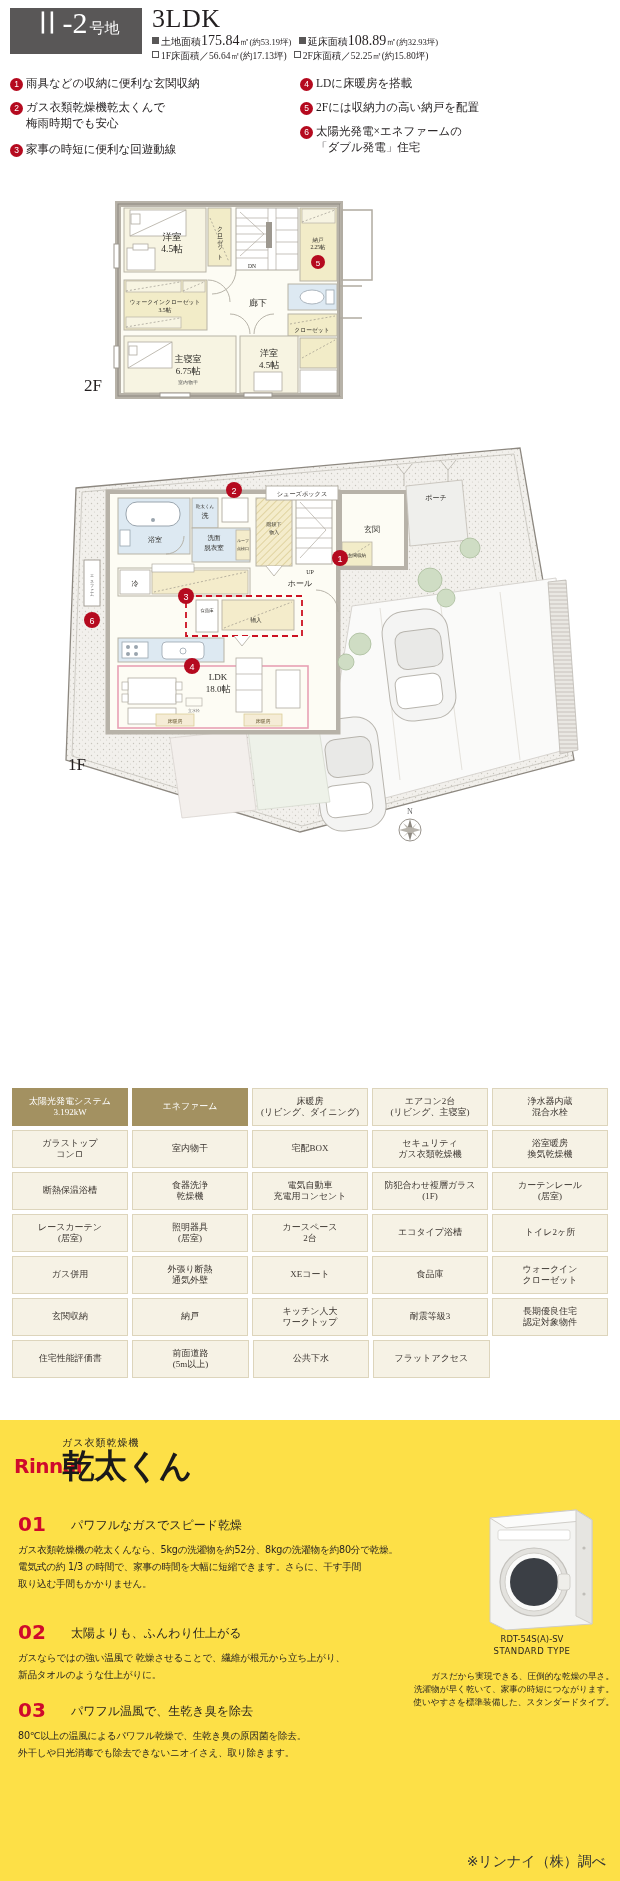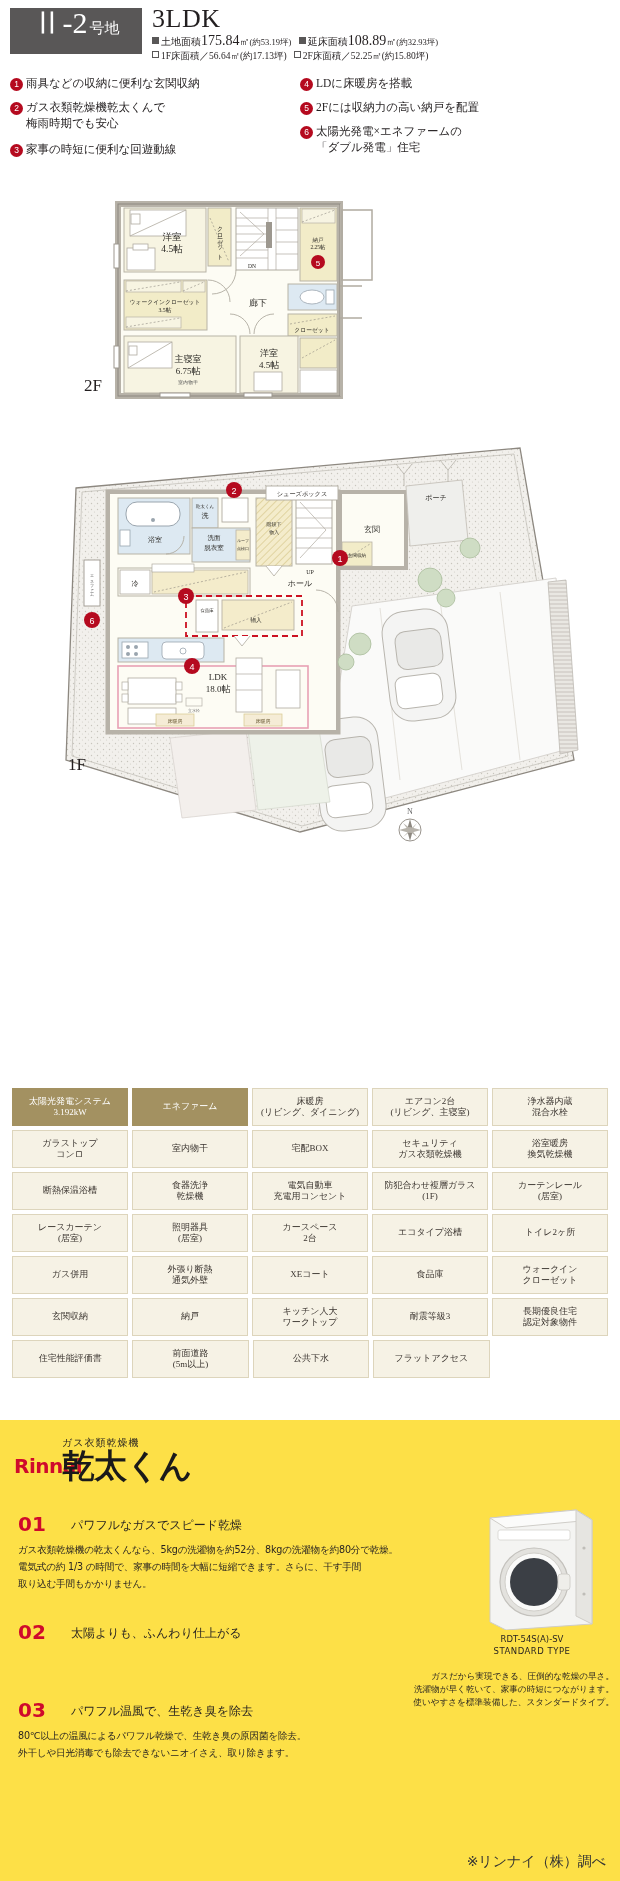--- a/index.html
+++ b/index.html
@@ -577,20 +577,22 @@
     <span class="rin-no">01</span>
     <span class="rin-head">パワフルなガスでスピード乾燥</span>
     <div class="rin-body" style="white-space:pre-line">ガス衣類乾燥機の乾太くんなら、5kgの洗濯物を約52分、8kgの洗濯物を約80分で乾燥。
 電気式の約 1/3 の時間で、家事の時間を大幅に短縮できます。さらに、干す手間
 取り込む手間もかかりません。</div>
   </div>
 
   <div class="rin-block" style="top:200px;">
     <span class="rin-no">02</span>
     <span class="rin-head">太陽よりも、ふんわり仕上がる</span>
+    <div class="rin-body" style="white-space:pre-line">ガスならではの強い温風で 乾燥させることで、繊維が根元から立ち上がり、
+新品タオルのような仕上がりに。</div>
   </div>
 
   <div class="rin-block" style="top:278px;">
     <span class="rin-no">03</span>
     <span class="rin-head">パワフル温風で、生乾き臭を除去</span>
     <div class="rin-body" style="white-space:pre-line">80℃以上の温風によるパワフル乾燥で、生乾き臭の原因菌を除去。
 外干しや日光消毒でも除去できないニオイさえ、取り除きます。</div>
   </div>
 
   <svg class="dryer" viewBox="0 0 112 132">

